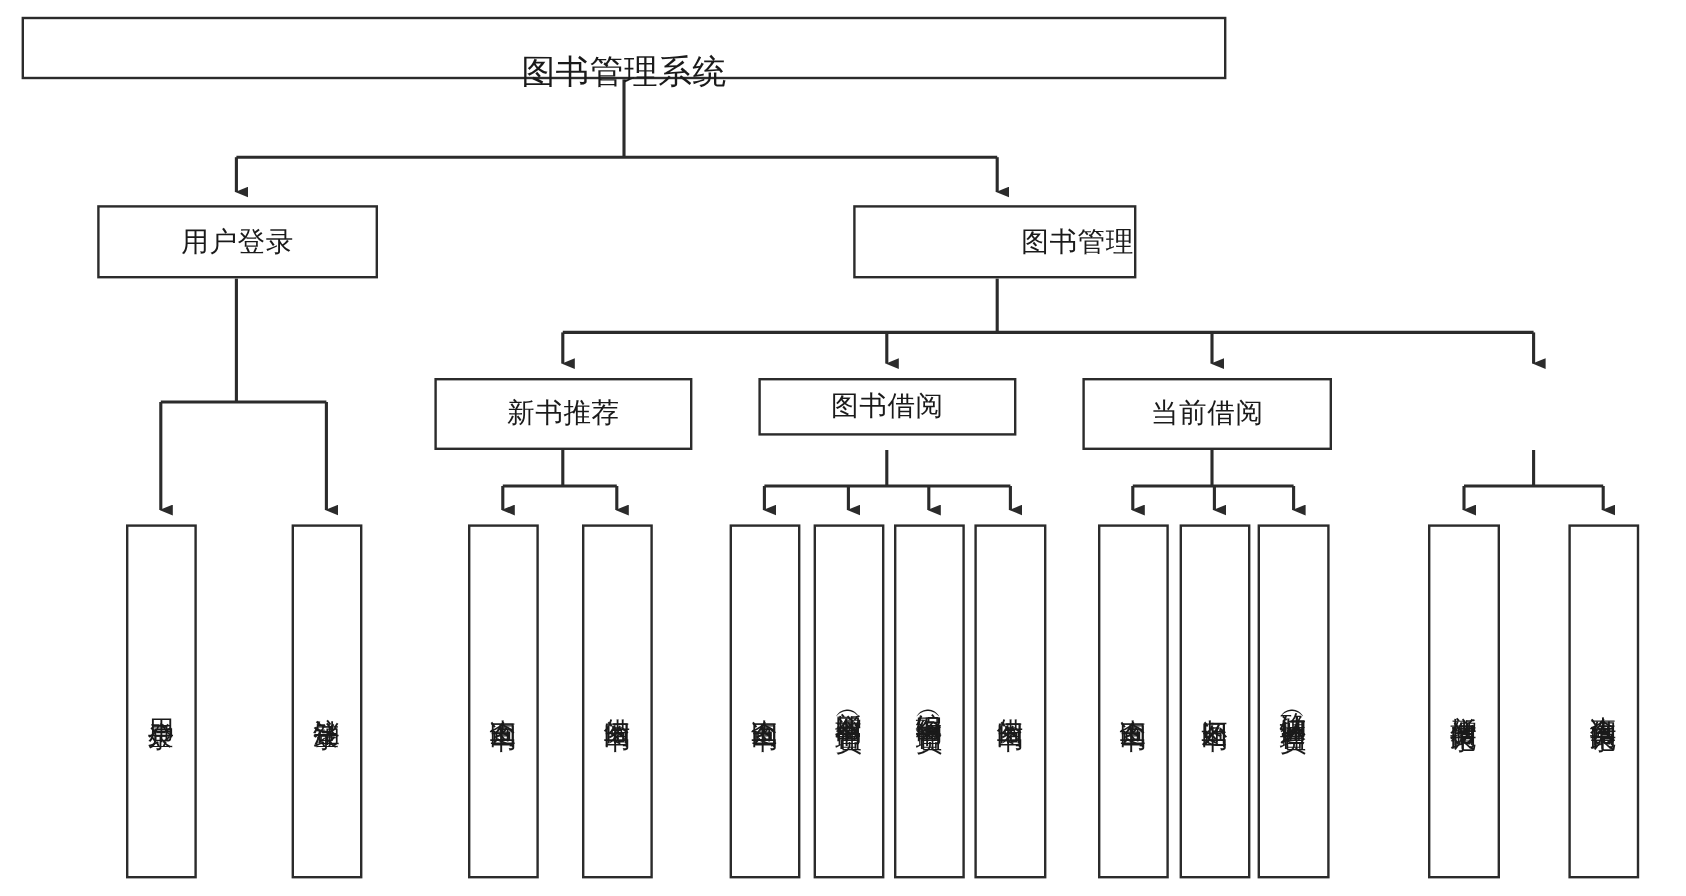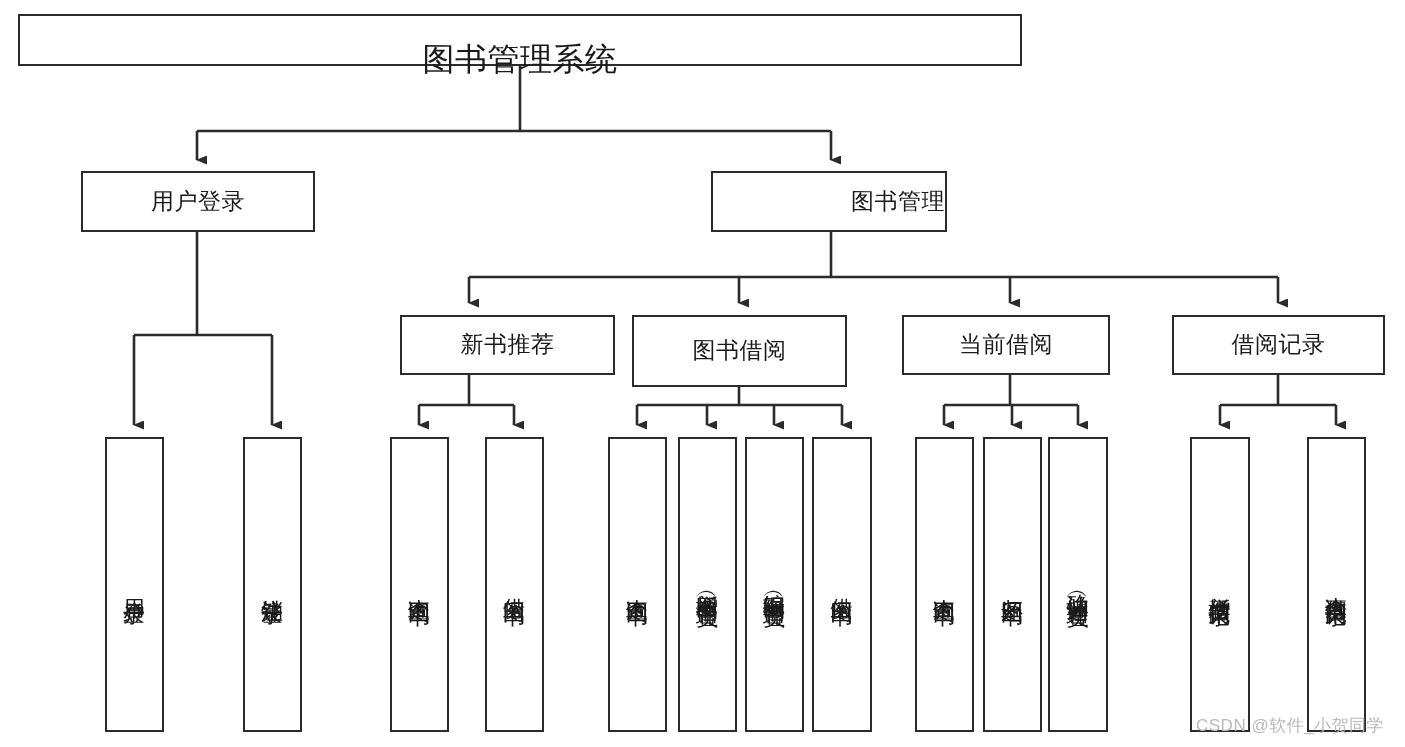--- a/index.html
+++ b/index.html
@@ -41,21 +41,21 @@
     display: block;
     text-align: center;
     line-height: 1.18;
     letter-spacing: 0.5px;
   }
   
   .node.horiz .label {
     writing-mode: horizontal-tb;
     font-size: 23px;
   }
-  .node.root .label { font-size: 32px; margin-top: 40px; }
+  .node.root .label { font-size: 28px; margin-top: 40px; }
   
   .node.vert {
     align-items: center;
     justify-content: center;
     padding: 4px 0;
   }
   .node.vert .label {
     writing-mode: vertical-rl;
     text-orientation: upright;
     font-size: 22px;
@@ -132,35 +132,32 @@
   </div>
 
   <div class="node horiz" style="left:81px; top:171px; width:234px; height:61px;">
     <span class="label">用户登录</span>
   </div>
 
   <div class="node horiz" style="left:711px; top:171px; width:236px; height:61px;justify-content:flex-end;">
     <span class="label">图书管理</span>
   </div>
 
-  <div class="node horiz" style="left:362px; top:315px; width:215px; height:60px;margin-left:38px;">
+  <div class="node horiz" style="left:362px; top:315px; width:215px; height:60px;">
     <span class="label">新书推荐</span>
   </div>
 
-  <div class="node horiz" style="left:632px; top:315px; width:215px; height:72px;">
+  <div class="node horiz" style="left:632px; top:315px; width:215px; height:48px;">
     <span class="label">图书借阅</span>
   </div>
 
   <div class="node horiz" style="left:902px; top:315px; width:208px; height:60px;">
     <span class="label">当前借阅</span>
   </div>
 
-  <div class="node horiz" style="left:1172px; top:315px; width:213px; height:60px;">
-    <span class="label">借阅记录</span>
-  </div>
 
   <div class="node vert" style="left:105px; top:437px; width:59px; height:295px;">
     <span class="label">用户登录</span>
   </div>
 
   <div class="node vert" style="left:243px; top:437px; width:59px; height:295px;">
     <span class="label">注销登录</span>
   </div>
 
   <div class="node vert" style="left:390px; top:437px; width:59px; height:295px;">
@@ -200,15 +197,14 @@
   </div>
 
   <div class="node vert" style="left:1190px; top:437px; width:60px; height:295px;">
     <span class="label">新增借阅记录</span>
   </div>
 
   <div class="node vert" style="left:1307px; top:437px; width:59px; height:295px;">
     <span class="label">查询借阅记录</span>
   </div>
 
-  <div class="watermark" style="left:1196px; top:714px;">CSDN @软件_小贺同学</div>
 
 </div>
 
 </body></html>

